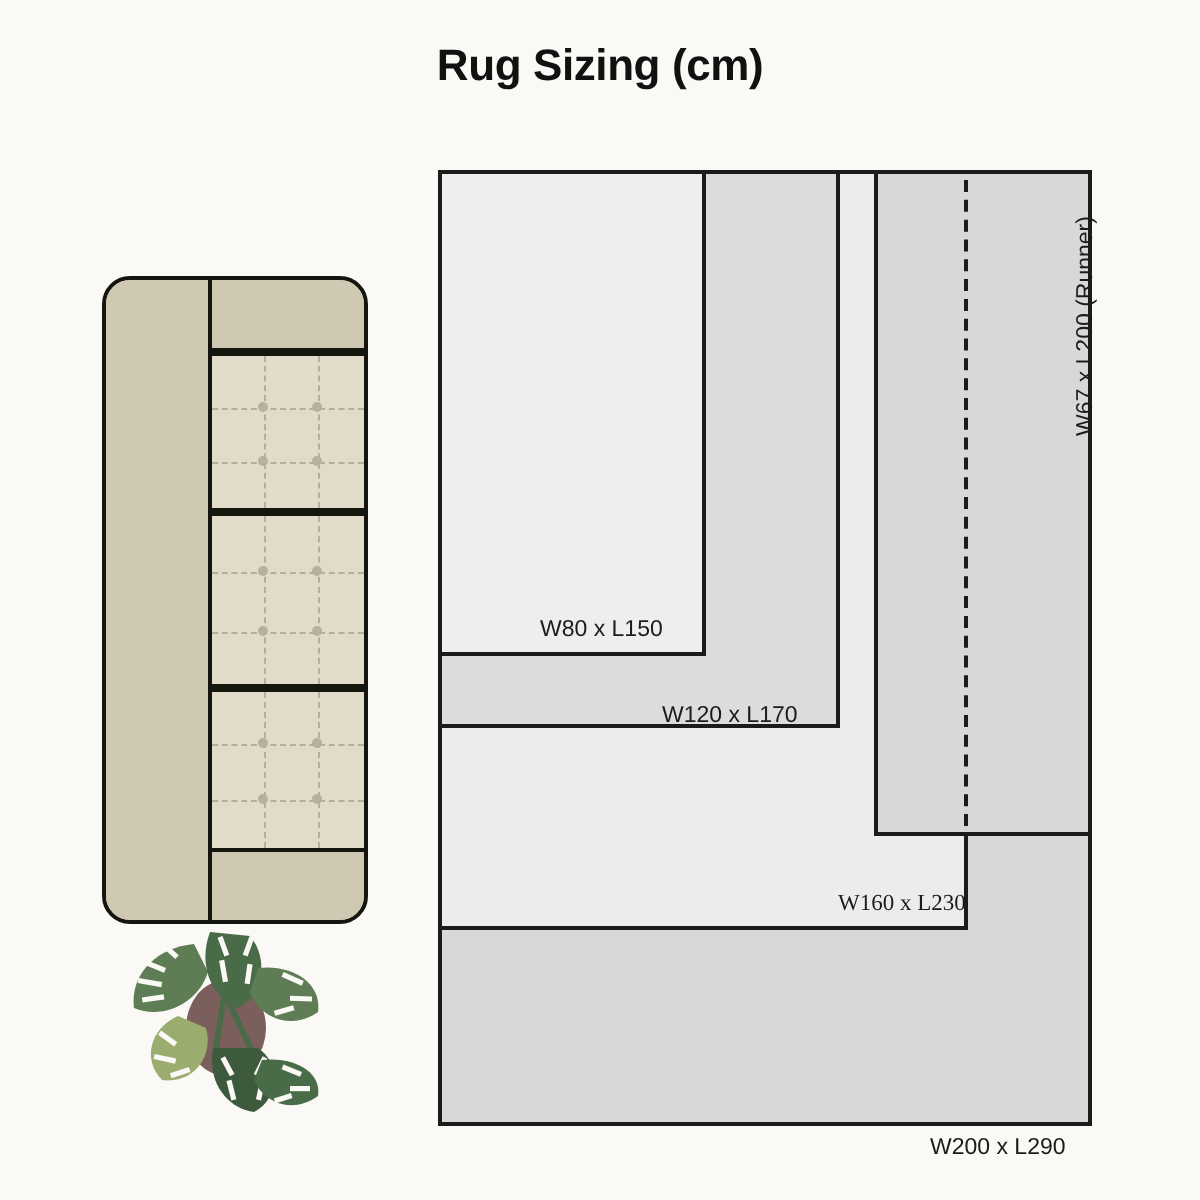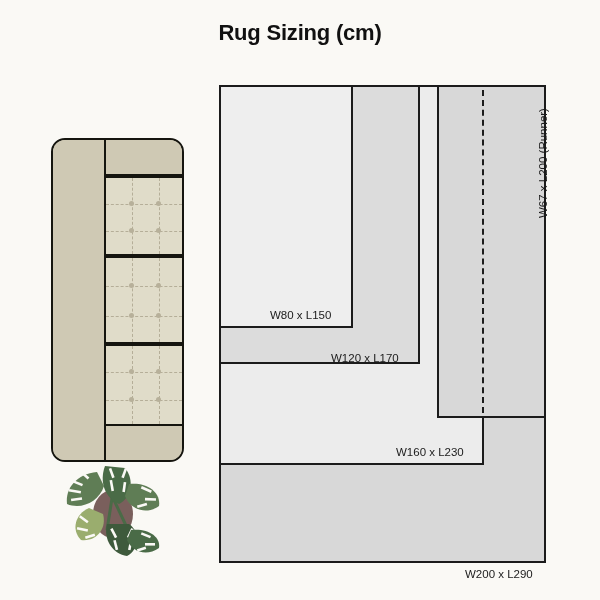--- a/index.html
+++ b/index.html
@@ -127,21 +127,21 @@
 
   <div class="rug" style="left:219px; top:85px; width:134px; height:243px; background:#eeeeee;"></div>
 
   <div class="rug" style="left:437px; top:85px; width:109px; height:333px; background:#d8d8d8;"></div>
   <div id="runner-dash" style="left:482px; top:90px; height:323px;"></div>
 
   <div class="rug-label" style="left:270px; top:309px;">W80 x L150</div>
 
   <div class="rug-label" style="left:331px; top:352px;">W120 x L170</div>
 
-  <div class="rug-label" style="left:396px; top:446px;">W160 x L230</div>
+  <div class="rug-label" style="left:419px; top:446px;font-family:Liberation Serif, serif;">W160 x L230</div>
 
   <div class="rug-label" style="left:465px; top:568px;">W200 x L290</div>
 
   <div class="rug-label-vertical" style="left:537px; top:218px;">W67 x L200 (Runner)</div>
 
   <div>
 
     <div id="sofa-frame" style="left:51px; top:138px; width:133px; height:324px;"></div>
 
     <div id="sofa-back" style="left:53px; top:140px; width:53px; height:320px; border-radius:12px 0 0 12px;"></div>

